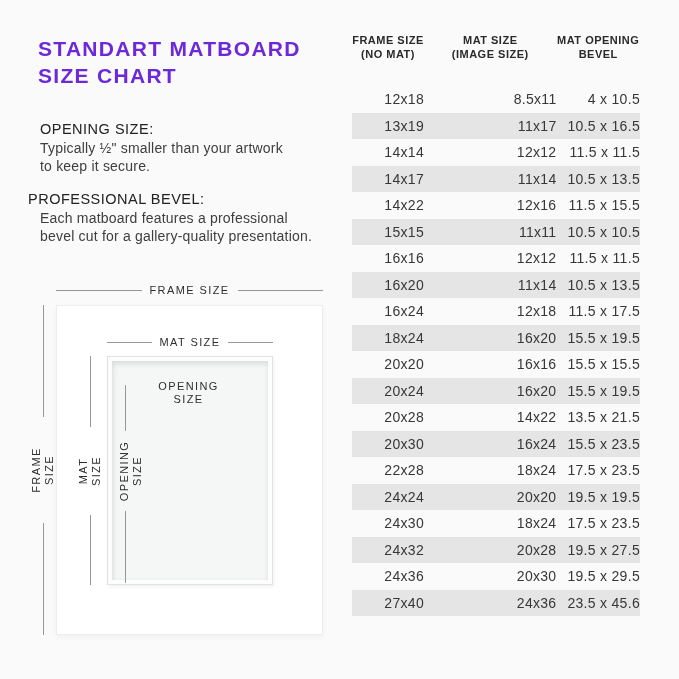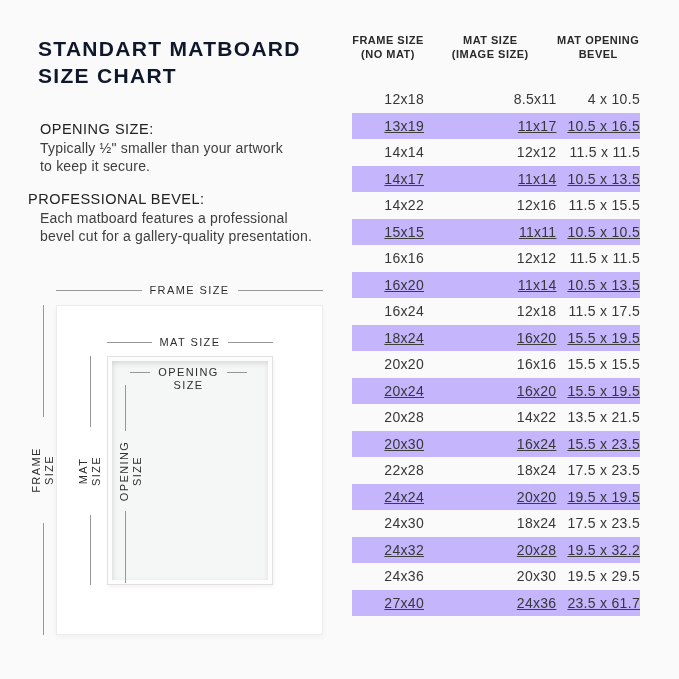--- a/index.html
+++ b/index.html
@@ -10,21 +10,21 @@
     font-family:"Liberation Sans", sans-serif;
     color:#3e3e3e;
     overflow:hidden;
   }
   .abs { position:absolute; }
 
   
   .title {
     left:38px; top:36px;
     font-size:21px; font-weight:700; letter-spacing:1.3px;
-    line-height:26.5px; color:#0f172a; white-space:pre-line;
+    line-height:26.5px; color:#6d28d9; white-space:pre-line;
   }
   .sec-heading {
     font-size:14.5px; font-weight:400; letter-spacing:0.5px; color:#222;
   }
   .sec-body {
     font-size:14px; line-height:17.5px; color:#3e3e3e;
     letter-spacing:0.2px; white-space:pre-line;
   }
   .sec1-h { left:40px; top:121px; }
   .sec1-b { left:40px; top:140px; }
@@ -46,21 +46,21 @@
     width:100%; height:100%; background:#f5f6f6;
     box-shadow: inset 0 3px 5px rgba(0,0,0,0.10), inset 3px 0 4px rgba(0,0,0,0.03);
   }
 
   .dim-text {
     font-size:11px; letter-spacing:1.4px; color:#2e2e2e;
     line-height:13px; text-align:center; white-space:pre-line;
   }
   .h-label { display:flex; align-items:center; gap:8px; }
   .h-label .rule { flex:1; height:1px; background:#979797; }
-  .h-label.top-align { align-items:flex-start; }
+  .h-label.top-align { align-items:center;flex-direction:column; }
   .h-label.top-align .rule { margin-top:6px; }
 
   .hl-frame   { left:56px;  top:283px; width:267px; height:14px; }
   .hl-mat     { left:107px; top:335px; width:166px; height:14px; }
   .hl-opening { left:130px; top:366px; width:117px; }
 
   .v-label { position:absolute; }
   .v-label .seg {
     position:absolute; left:50%; width:1px; margin-left:-0.5px; background:#979797;
   }
@@ -84,21 +84,21 @@
 
   
   .size-table { left:352px; top:33px; width:288px; }
   .thead, .trow { display:grid; grid-template-columns:25% 46% 29%; }
   .th {
     font-size:11px; font-weight:700; letter-spacing:0.5px; line-height:14px;
     color:#2a2a2a; text-align:center; white-space:pre-line;
   }
   .tbody { position:absolute; top:53px; left:0; right:0; }
   .trow { height:26.5px; align-items:center; }
-  .trow.alt { background:#c4b5fd;text-decoration:underline; }
+  .trow.alt { background:#e5e5e5; }
   .cell {
     font-size:14px; color:#373737; letter-spacing:0.3px; text-align:right;
   }
 </style>
 </head>
 <body>
 
 <h1 class="abs title">STANDART MATBOARD
 SIZE CHART</h1>
 
@@ -245,26 +245,26 @@
         <div class="cell">19.5 x 19.5</div>
       </div>
       <div class="trow">
         <div class="cell">24x30</div>
         <div class="cell">18x24</div>
         <div class="cell">17.5 x 23.5</div>
       </div>
       <div class="trow alt">
         <div class="cell">24x32</div>
         <div class="cell">20x28</div>
-        <div class="cell">19.5 x 32.2</div>
+        <div class="cell">19.5 x 27.5</div>
       </div>
       <div class="trow">
         <div class="cell">24x36</div>
         <div class="cell">20x30</div>
         <div class="cell">19.5 x 29.5</div>
       </div>
       <div class="trow alt">
         <div class="cell">27x40</div>
         <div class="cell">24x36</div>
-        <div class="cell">23.5 x 61.7</div>
+        <div class="cell">23.5 x 45.6</div>
       </div>
     </div>
 </div>
 
 </body></html>

